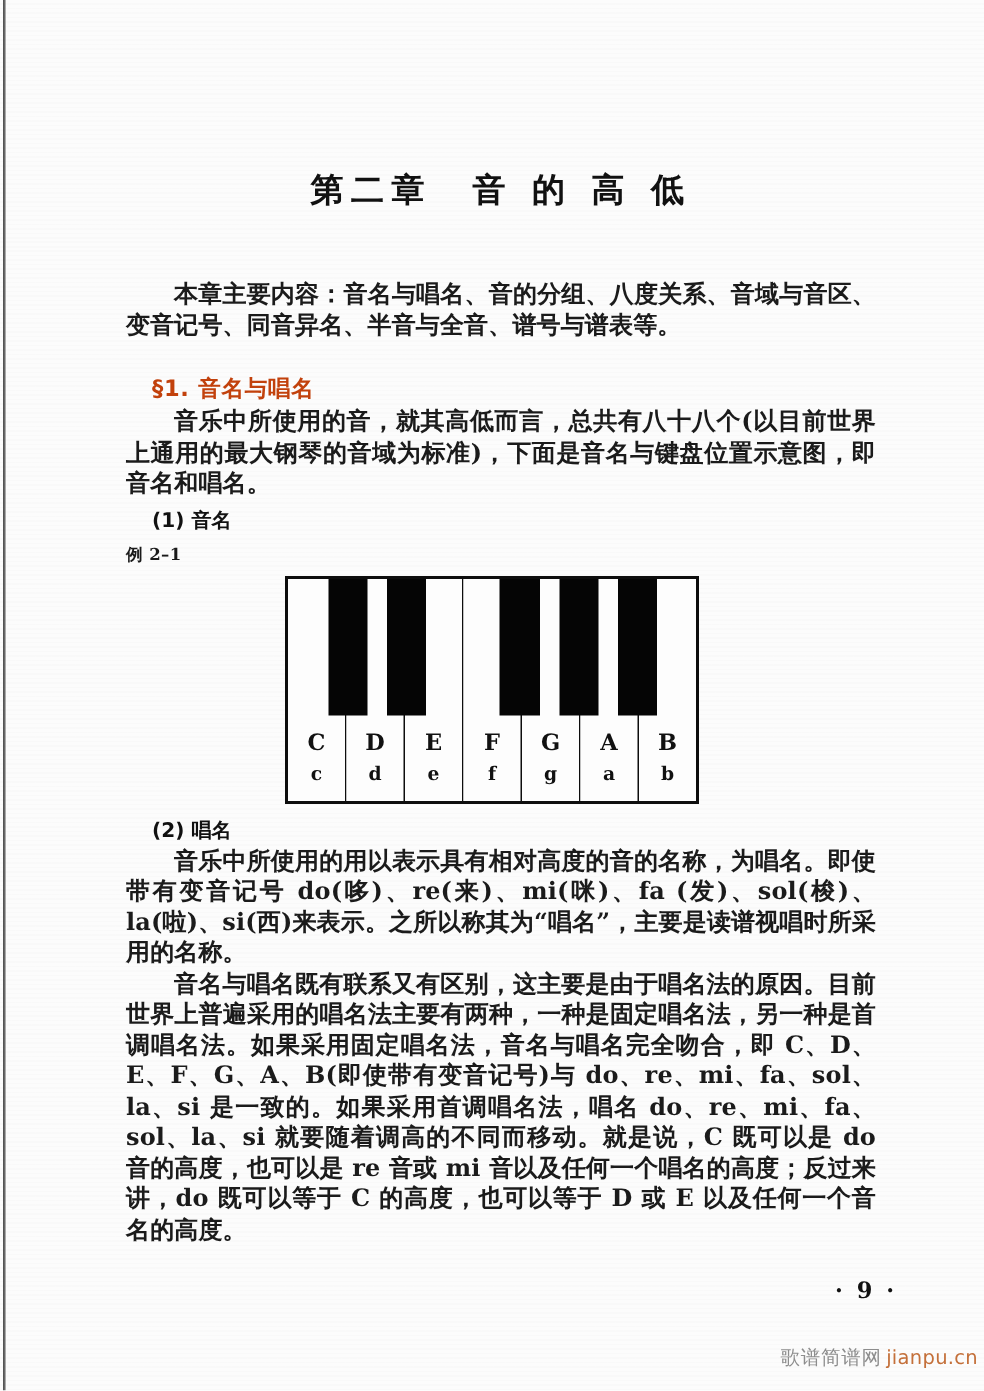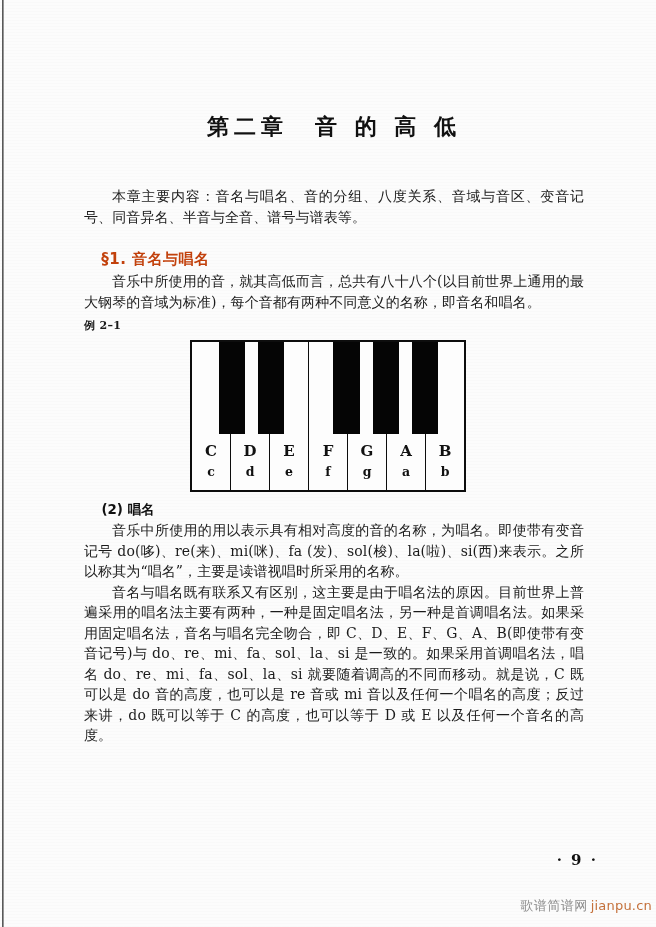--- a/index.html
+++ b/index.html
@@ -52,26 +52,26 @@
     font-weight: bold;
     font-size: 22px;
     letter-spacing: 5px;
     color: #111;
     white-space: pre;
   }
 
   
   .para {
     margin: 0;
-    font-size: 14px;
+    font-size: 16px;
     line-height: 20.5px;
     text-align: justify;
     text-justify: inter-ideograph;
     color: #1b1b1b;
-    font-weight: 400;
+    font-weight: 700;
     letter-spacing: 0.1px;
   }
   .indent { text-indent: 2em; }
 
   .intro-block { margin-top: 44px; }
 
   .section-heading {
     margin-top: 23px;
     margin-bottom: 2px;
     font-family: "DejaVu Sans", "Liberation Sans", sans-serif;
@@ -209,22 +209,23 @@
   <div class="content">
 
     <div class="chapter-title">第二章　音 的 高 低</div>
 
     <div class="intro-block">
       <p class="para indent">本章主要内容：音名与唱名、音的分组、八度关系、音域与音区、变音记号、同音异名、半音与全音、谱号与谱表等。</p>
     </div>
 
     <div class="section-heading">§1. 音名与唱名</div>
 
-    <p class="para indent">音乐中所使用的音，就其高低而言，总共有八十八个(以目前世界上通用的最大钢琴的音域为标准)，每个音都有两种不同意义的名称，即音名和唱名。</p>
-
+    <p class="para indent">音乐中所使用的音，就其高低而言，总共有八十八个(以目前世界上通用的最大钢琴的音域为标准)，下面是音名与键盘位置示意图，即音名和唱名。</p>
+
+    <div class="sub-heading">(1) 音名</div>
 
 
 
     <div class="example-label">例 2–1</div>
 
     <div class="figure">
       <div class="keyboard">
 
         <div class="white-keys">
           <div class="wkey">

